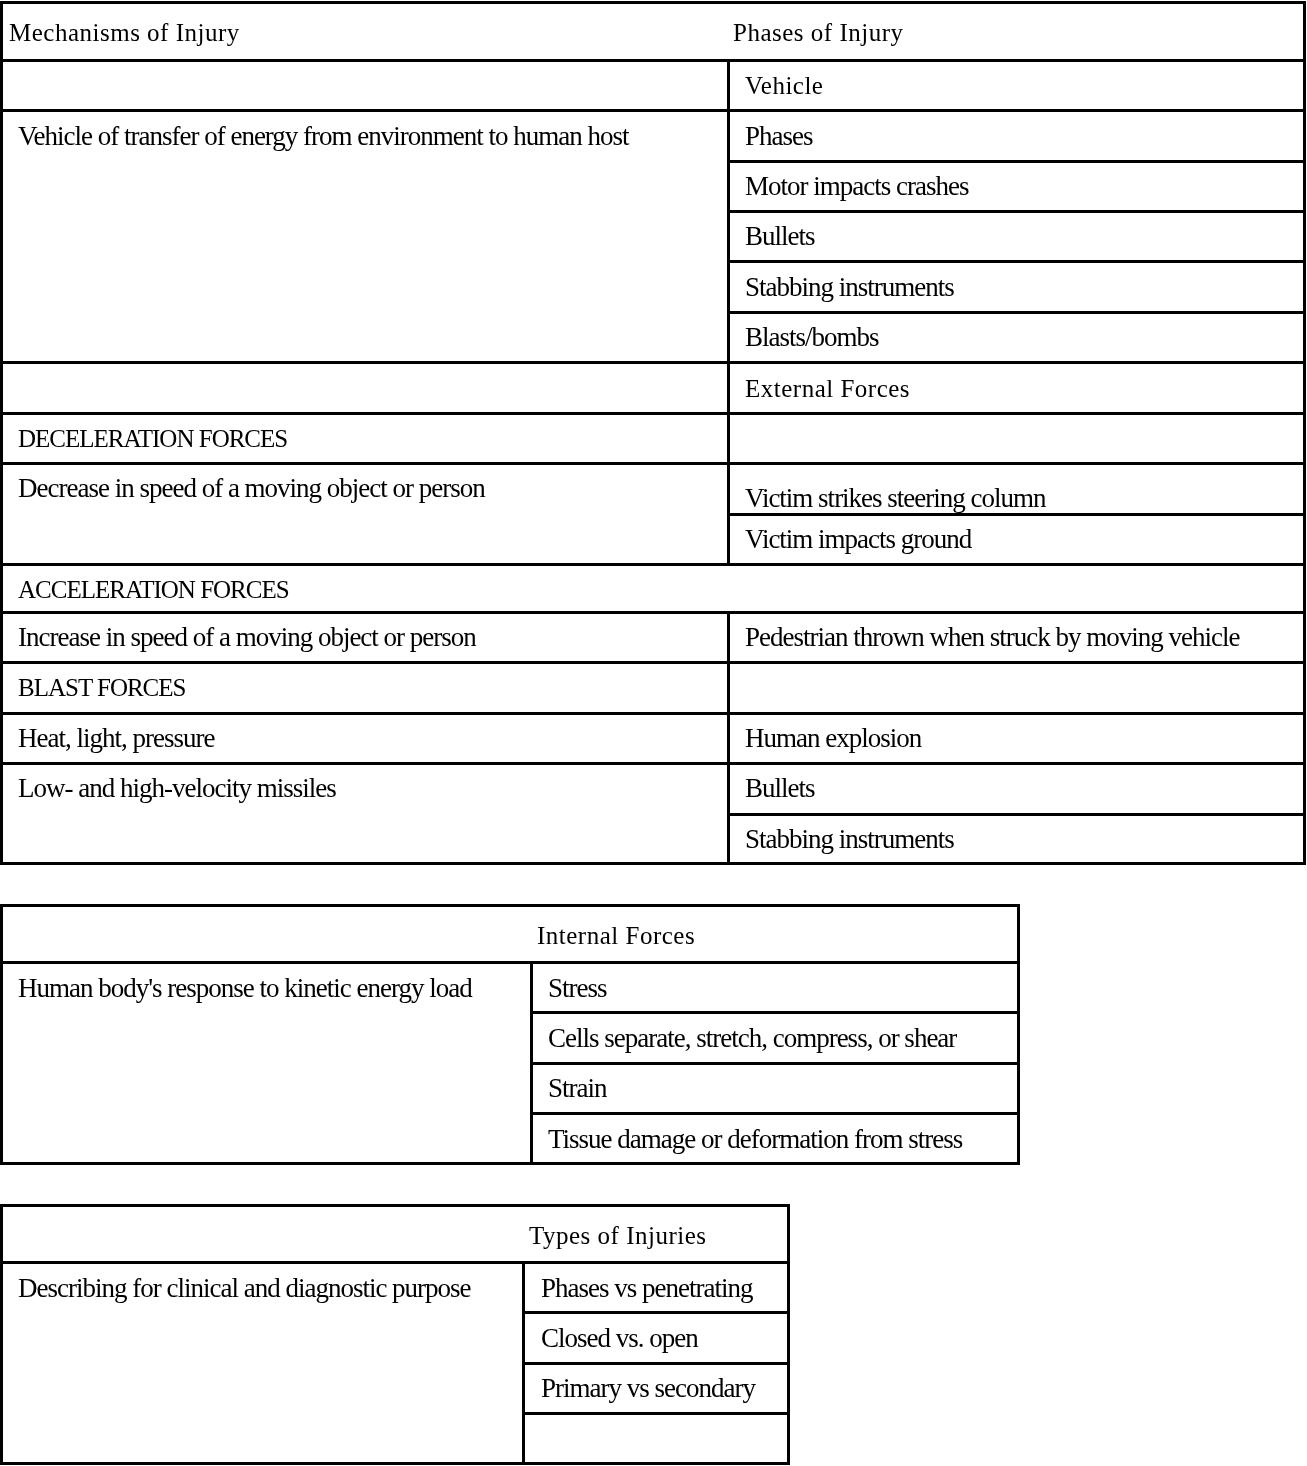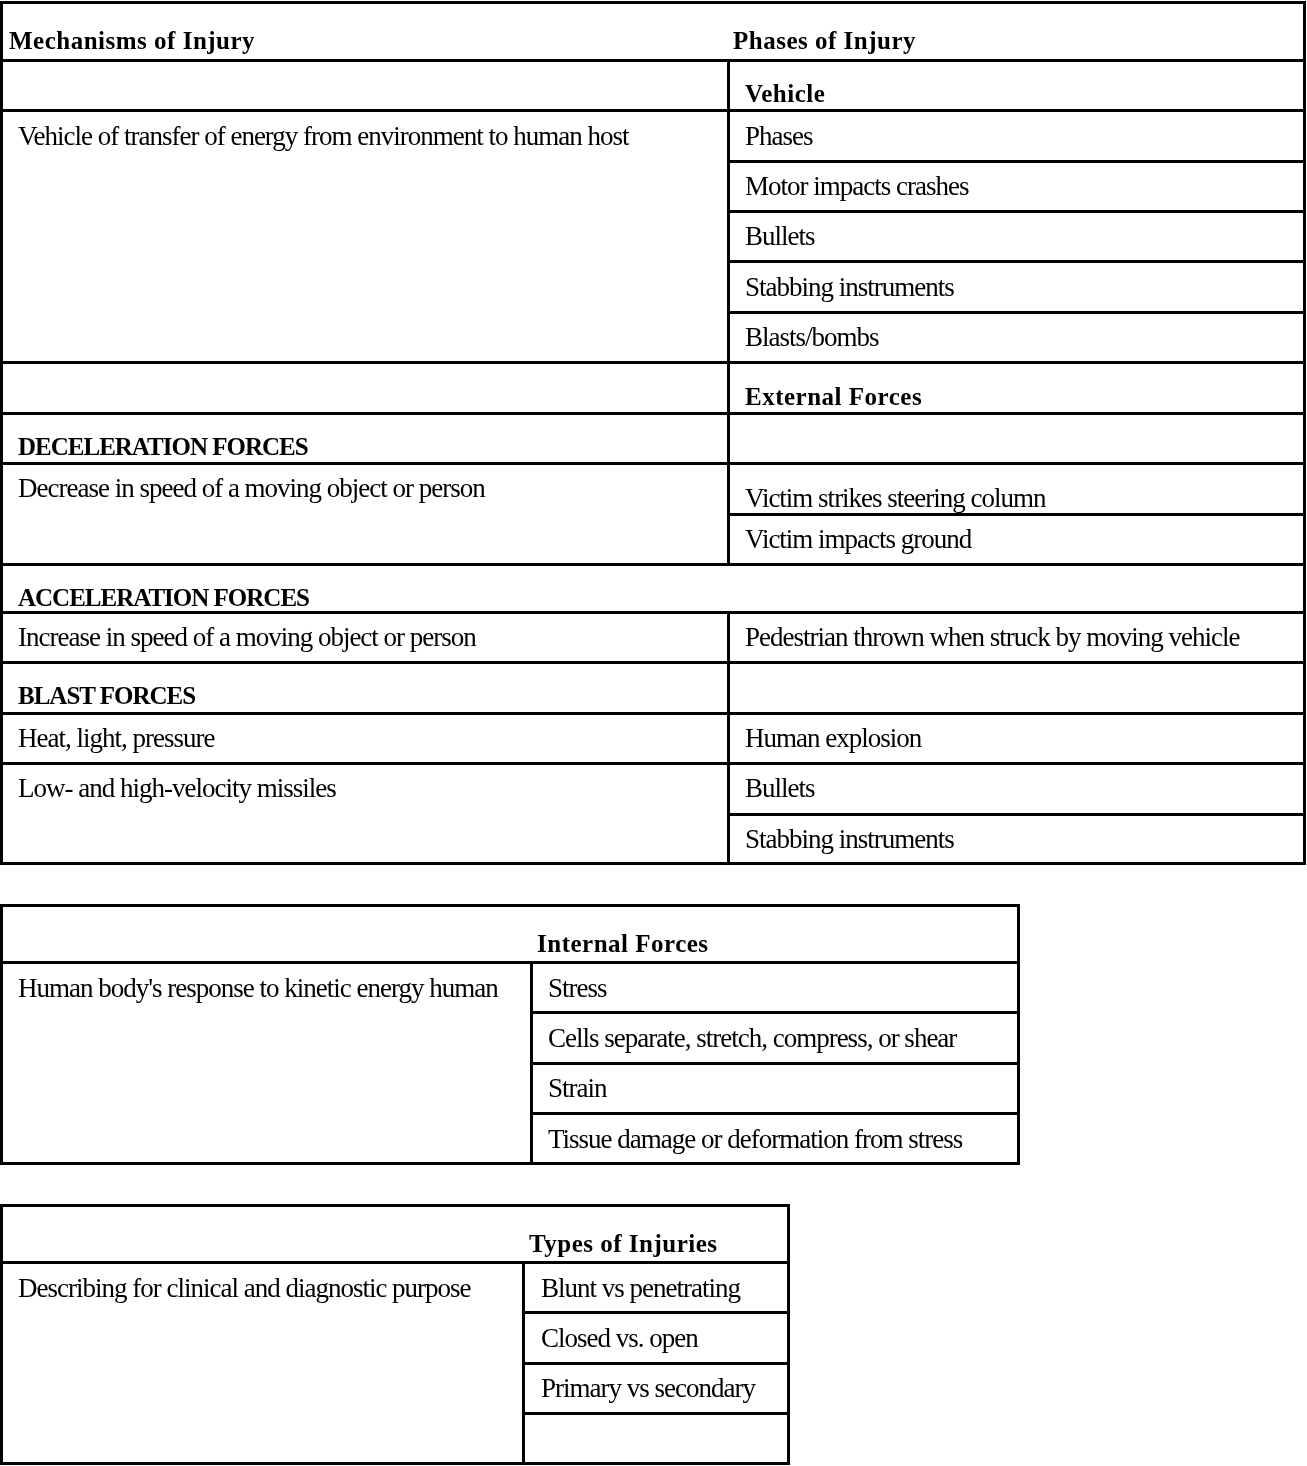--- a/index.html
+++ b/index.html
@@ -1,18 +1,18 @@
 <!DOCTYPE html>
 <html><head>
 <meta charset="utf-8">
 <style>
   html, body { margin:0; padding:0; background:#fff; }
   body { width:1307px; height:1466px; position:relative; font-family:"Liberation Serif", "DejaVu Serif", serif; color:#000; overflow:hidden; }
   .cell { position:absolute; box-sizing:border-box; font-size:27px; line-height:1; letter-spacing:-1px; white-space:nowrap; }
-  .b { font-weight:bold; font-size:25px; letter-spacing:0.5px;margin-top:8px; }
+  .b { font-weight:normal; font-size:25px; letter-spacing:0.5px; }
   .hl { position:absolute; background:#000; height:3px; }
   .vl { position:absolute; background:#000; width:3px; }
 </style>
 </head>
 <body>
 
 <div>
   <div class="hl" style="left:0;top:1px;width:1306px;"></div>
   <div class="hl" style="left:0;top:59px;width:1306px;"></div>
   <div class="hl" style="left:0;top:109px;width:1306px;"></div>
@@ -66,37 +66,37 @@
   <div class="hl" style="left:0;top:961px;width:1020px;"></div>
   <div class="hl" style="left:531px;top:1011px;width:489px;"></div>
   <div class="hl" style="left:531px;top:1062px;width:489px;"></div>
   <div class="hl" style="left:531px;top:1112px;width:489px;"></div>
   <div class="hl" style="left:0;top:1162px;width:1020px;"></div>
   <div class="vl" style="left:0;top:904px;height:261px;"></div>
   <div class="vl" style="left:1017px;top:904px;height:261px;"></div>
   <div class="vl" style="left:530px;top:961px;height:204px;"></div>
 
   <div class="cell b" style="left:537px;top:923px;">Internal Forces</div>
-  <div class="cell" style="left:18px;top:975px;">Human body's response to kinetic energy human</div>
+  <div class="cell" style="left:18px;top:975px;">Human body's response to kinetic energy load</div>
   <div class="cell" style="left:548px;top:975px;">Stress</div>
   <div class="cell" style="left:548px;top:1025px;">Cells separate, stretch, compress, or shear</div>
   <div class="cell" style="left:548px;top:1075px;">Strain</div>
   <div class="cell" style="left:548px;top:1126px;">Tissue damage or deformation from stress</div>
 </div>
 
 <div>
   <div class="hl" style="left:0;top:1204px;width:790px;"></div>
   <div class="hl" style="left:0;top:1261px;width:790px;"></div>
   <div class="hl" style="left:523px;top:1311px;width:267px;"></div>
   <div class="hl" style="left:523px;top:1362px;width:267px;"></div>
   <div class="hl" style="left:523px;top:1412px;width:267px;"></div>
   <div class="hl" style="left:0;top:1462px;width:790px;"></div>
   <div class="vl" style="left:0;top:1204px;height:261px;"></div>
   <div class="vl" style="left:787px;top:1204px;height:261px;"></div>
   <div class="vl" style="left:522px;top:1261px;height:204px;"></div>
 
   <div class="cell b" style="left:529px;top:1223px;">Types of Injuries</div>
   <div class="cell" style="left:18px;top:1275px;">Describing for clinical and diagnostic purpose</div>
-  <div class="cell" style="left:541px;top:1275px;">Blunt vs penetrating</div>
+  <div class="cell" style="left:541px;top:1275px;">Phases vs penetrating</div>
   <div class="cell" style="left:541px;top:1325px;">Closed vs. open</div>
   <div class="cell" style="left:541px;top:1375px;">Primary vs secondary</div>
   <div class="cell" style="left:541px;top:1474px;margin-top:43px;">Direct vs. indirect</div>
 </div>
 
 </body></html>

